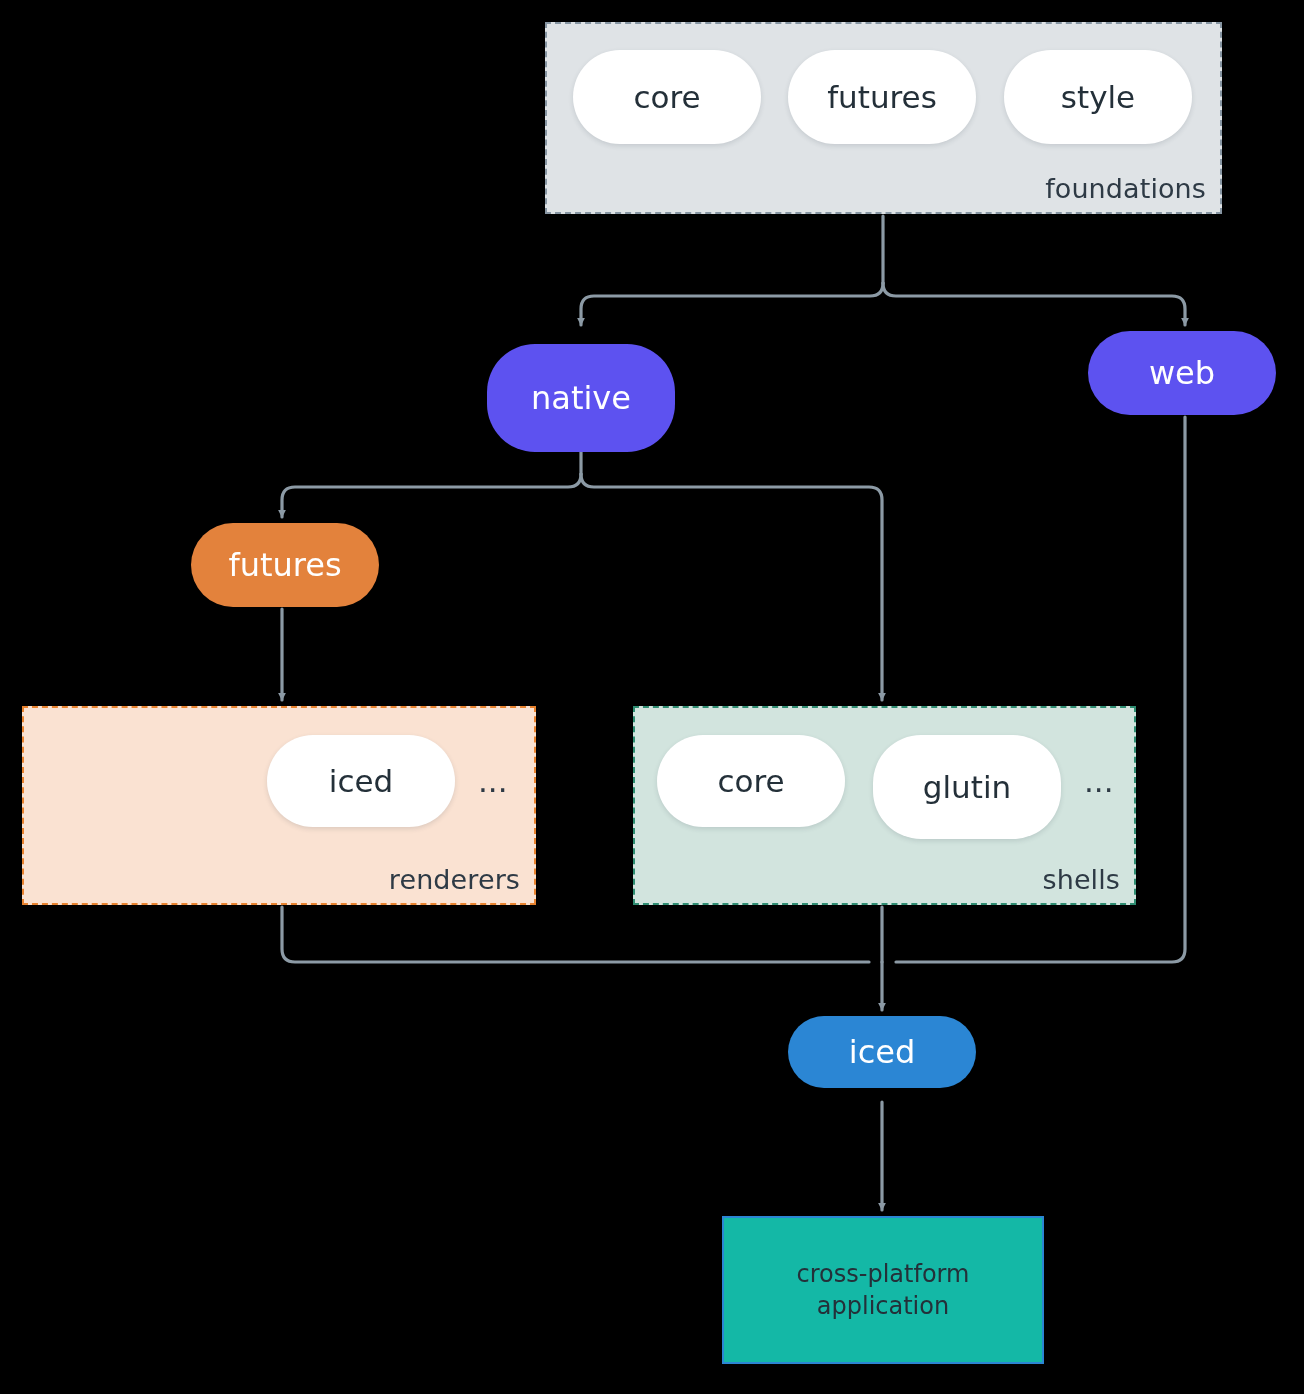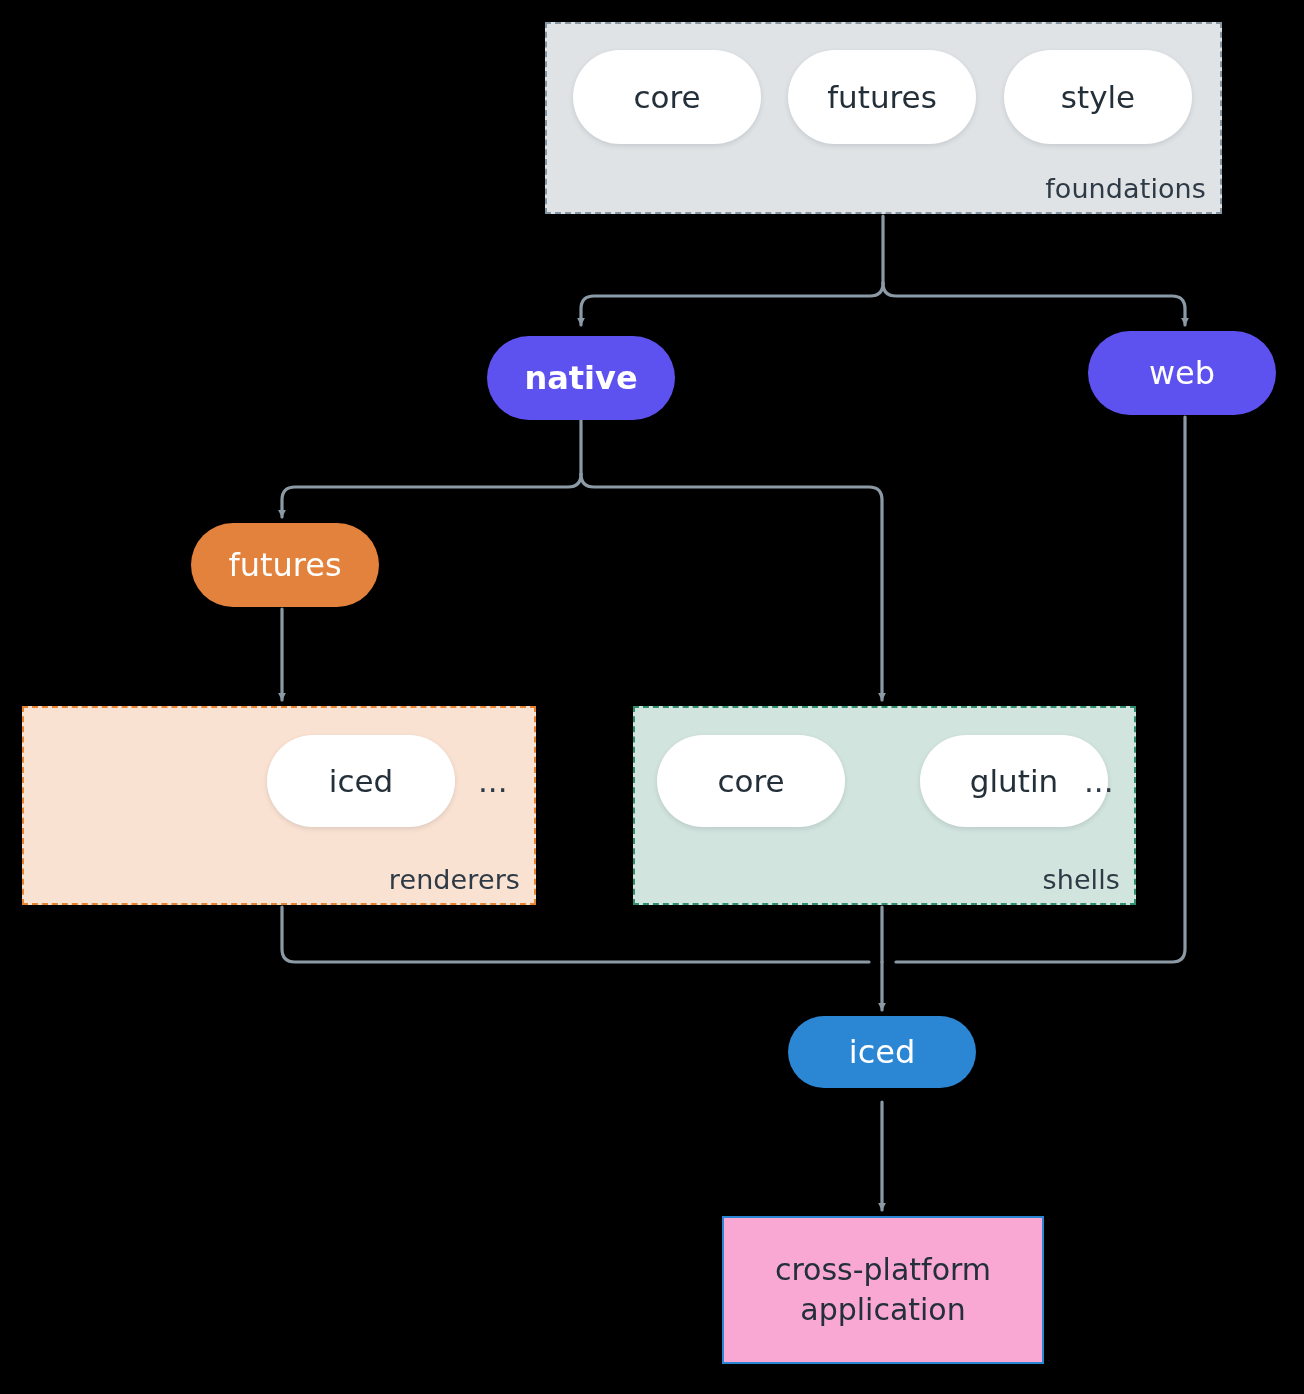--- a/index.html
+++ b/index.html
@@ -93,21 +93,21 @@
   #pill-core    { left: 573px; top: 50px; width: 188px; height: 94px; }
   #pill-futures { left: 788px; top: 50px; width: 188px; height: 94px; }
   #pill-style   { left: 1004px; top: 50px; width: 188px; height: 94px; }
 
   
   #pill-wgpu { left: 51px;  top: 735px; width: 188px; height: 92px; }
   #pill-glow { left: 267px; top: 735px; width: 188px; height: 92px; }
 
   
   #pill-winit  { left: 657px; top: 735px; width: 188px; height: 92px; }
-  #pill-glutin { left: 920px; top: 735px; width: 188px; height: 92px; text-align: center; }
+  #pill-glutin { left: 873px; top: 735px; width: 188px; height: 104px; text-align: center; }
 
   .ellipsis {
     position: absolute;
     font-size: 31px;
     color: #2e3a45;
     line-height: 1;
   }
   #ellipsis-renderers { left: 478px; top: 766px; }
   #ellipsis-shells    { left: 1084px; top: 766px; }
 
@@ -116,23 +116,22 @@
     position: absolute;
     display: flex;
     align-items: center;
     justify-content: center;
     color: #ffffff;
     font-size: 32px;
     border-radius: 48px;
     box-sizing: border-box;
   }
   #node-native {
-    left: 487px; top: 336px; width: 188px; height: 84px;
+    left: 487px; top: 344px; width: 188px; height: 108px;
     background: #5d52f0;
-    font-weight: bold;
   }
   #node-web {
     left: 1088px; top: 331px; width: 188px; height: 84px;
     background: #5d52f0;
   }
   #node-graphics {
     left: 191px; top: 523px; width: 188px; height: 84px;
     background: #e3823c;
   }
   #node-iced {
@@ -140,29 +139,29 @@
     background: #2b86d4;
   }
 
   
   #node-application {
     position: absolute;
     left: 722px;
     top: 1216px;
     width: 322px;
     height: 148px;
-    background: #f9a8d4;
+    background: #14b8a6;
     border: 2px solid #2b86d4;
     box-sizing: border-box;
     display: flex;
     flex-direction: column;
     align-items: center;
     justify-content: center;
     color: #243039;
-    font-size: 30px;
+    font-size: 24px;
     line-height: 1.35;
     text-align: center;
   }
   #node-application span { display: block; }
 </style>
 </head>
 <body>
 
 <div id="stage">
 

